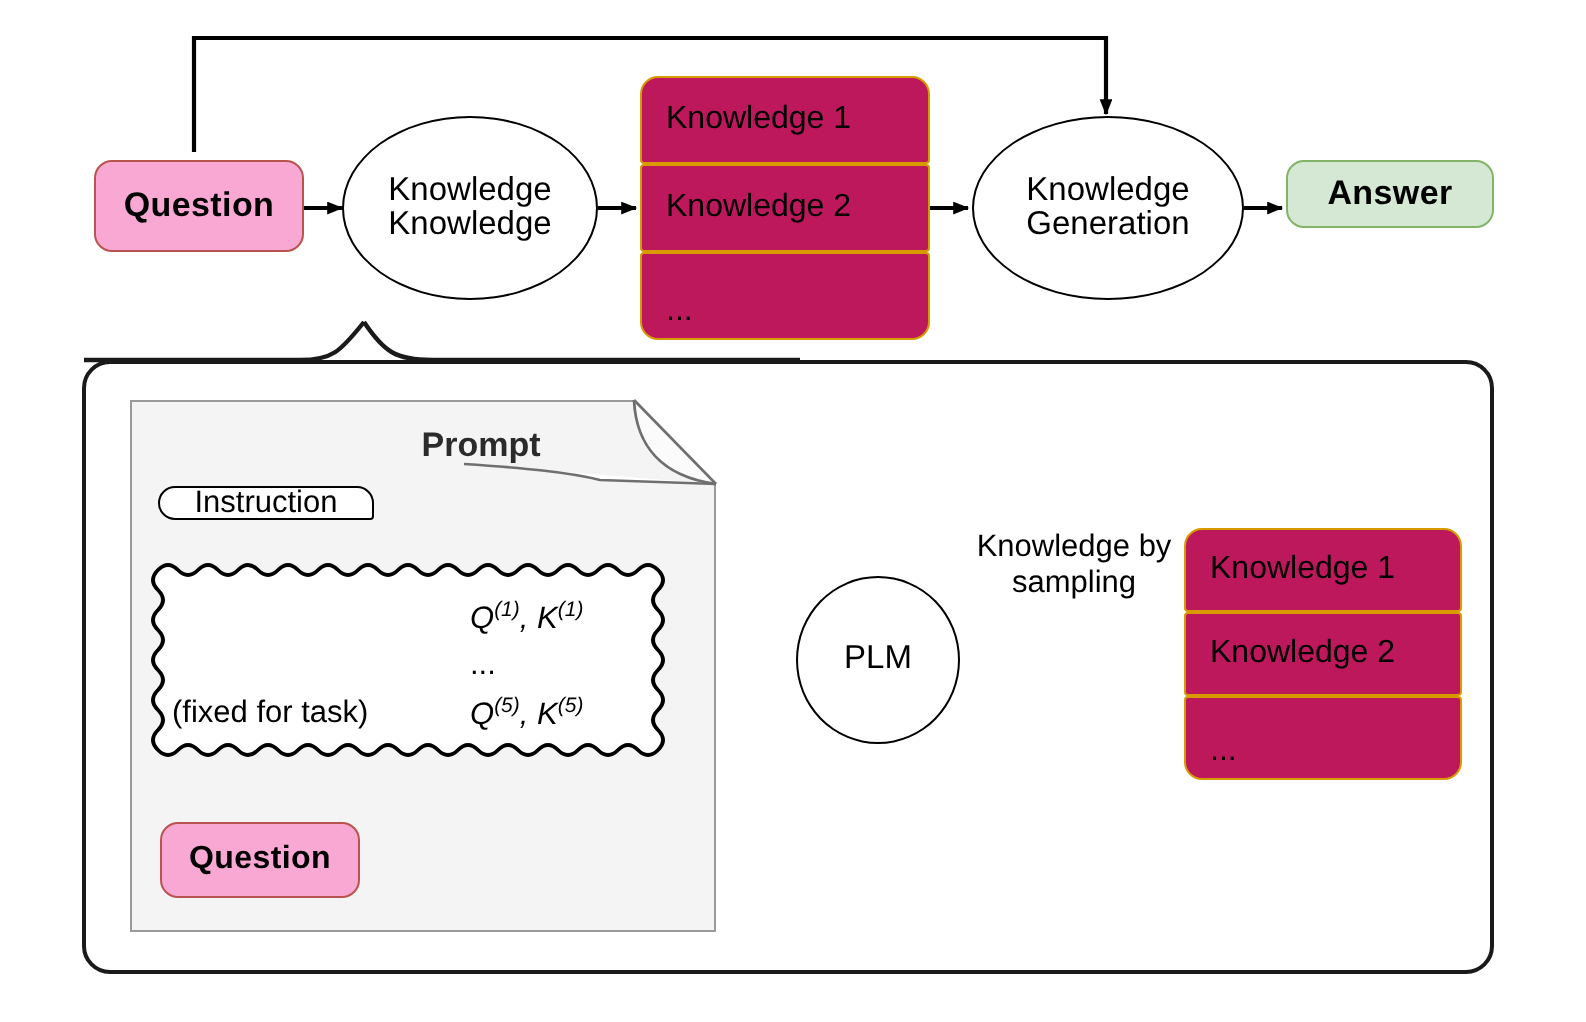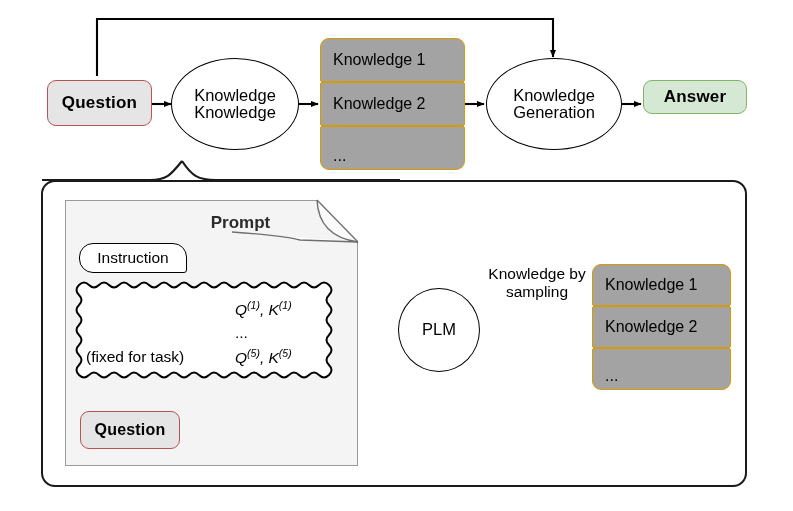--- a/index.html
+++ b/index.html
@@ -9,23 +9,23 @@
     color:#000;
   }
   #stage{position:absolute;left:0;top:0;width:793px;height:511px;}
   svg.layer{position:absolute;left:0;top:0;width:793px;height:511px;overflow:visible;}
   svg.lines{pointer-events:none;}
 
   .node{position:absolute;box-sizing:border-box;display:flex;align-items:center;justify-content:center;text-align:center;}
 
   
   .rectnode{border-radius:9px;border-width:1.6px;border-style:solid;}
-  .q-box{background:#e5e5e5;border-color:#b85450;font-weight:bold;font-size:17px;letter-spacing:.2px;align-items:center;}
+  .q-box{background:#f9a8d4;border-color:#b85450;font-weight:bold;font-size:17px;letter-spacing:.2px;align-items:center;}
   .a-box{background:#d5e8d4;border-color:#82b366;font-weight:bold;font-size:17px;letter-spacing:.2px;}
-  .k-box{background:#a3a3a3;border-color:#d79b00;font-size:16px;}
+  .k-box{background:#be185d;border-color:#d79b00;font-size:16px;}
   .k-label{padding-left:12px;width:100%;text-align:left;box-sizing:border-box;}
 
   
   .ell{border:1.9px solid #000;border-radius:50%;background:#fff;line-height:1.06;font-size:16.5px;}
   .ell-2l{padding:0 4px;}
 
   
   .panel{
     position:absolute;border:2.2px solid #1a1a1a;border-radius:14px;background:#ffffff;
   }
@@ -127,21 +127,21 @@
 
   <svg class="layer" viewBox="0 0 793 511">
     <path d="M317,200 L358,242 L358,200 Z" fill="#ffffff" stroke="none"></path>
     <path d="M317,200 C318,222 330,238 358,242" fill="#fbfbfb" stroke="#6f6f6f" stroke-width="1.4"></path>
     <path d="M317,200 L358,242" fill="none" stroke="#6f6f6f" stroke-width="1.3"></path>
     <path d="M232,232 C262,234 284,236 300,240 L358,242" fill="#ffffff" stroke="#6f6f6f" stroke-width="1.3"></path>
   </svg>
 
   <div class="prompt-title" style="left:65px;top:213px;width:255px;text-align:center;">Prompt</div>
 
-  <div class="instruction" style="left:79px;top:243px;width:108px;height:30px;">
+  <div class="instruction" style="left:79px;top:243px;width:108px;height:17px;">
     <span>Instruction</span>
   </div>
 
   <svg class="layer" viewBox="0 0 793 511">
     <path id="wavyPath" d="
       M79,285
       q5,-5 10,0 q5,5 10,0 q5,-5 10,0 q5,5 10,0 q5,-5 10,0 q5,5 10,0 q5,-5 10,0 q5,5 10,0
       q5,-5 10,0 q5,5 10,0 q5,-5 10,0 q5,5 10,0 q5,-5 10,0 q5,5 10,0 q5,-5 10,0 q5,5 10,0
       q5,-5 10,0 q5,5 10,0 q5,-5 10,0 q5,5 10,0 q5,-5 10,0 q5,5 10,0 q5,-5 10,0 q5,5 10,0
       q5,-5 10,0

